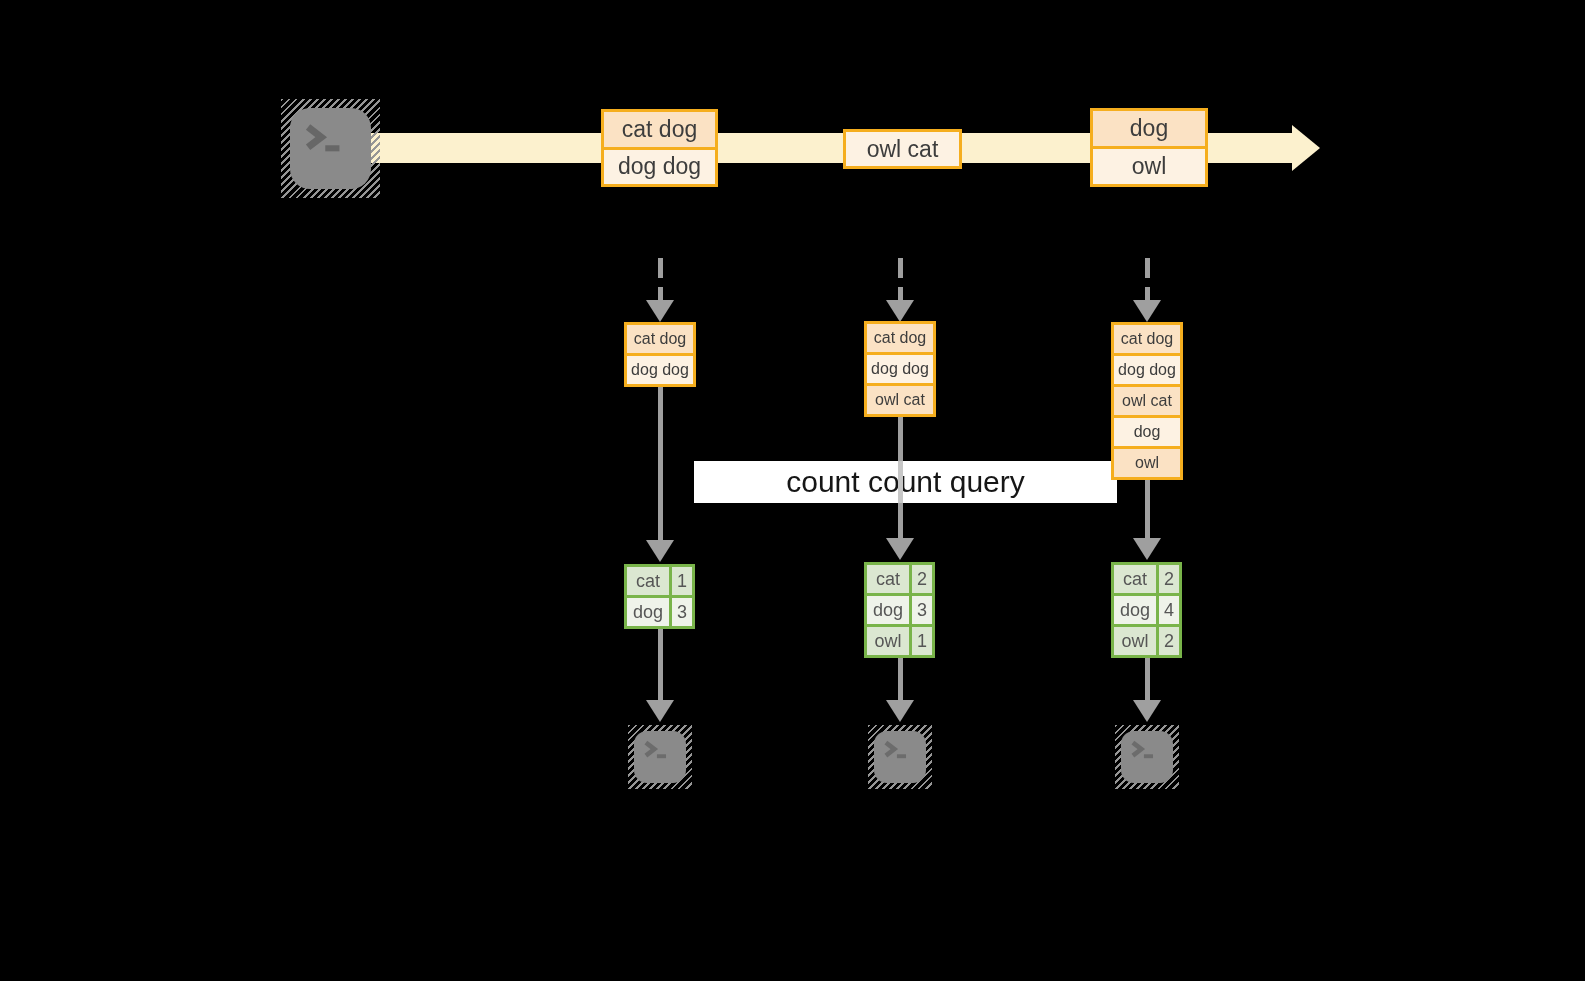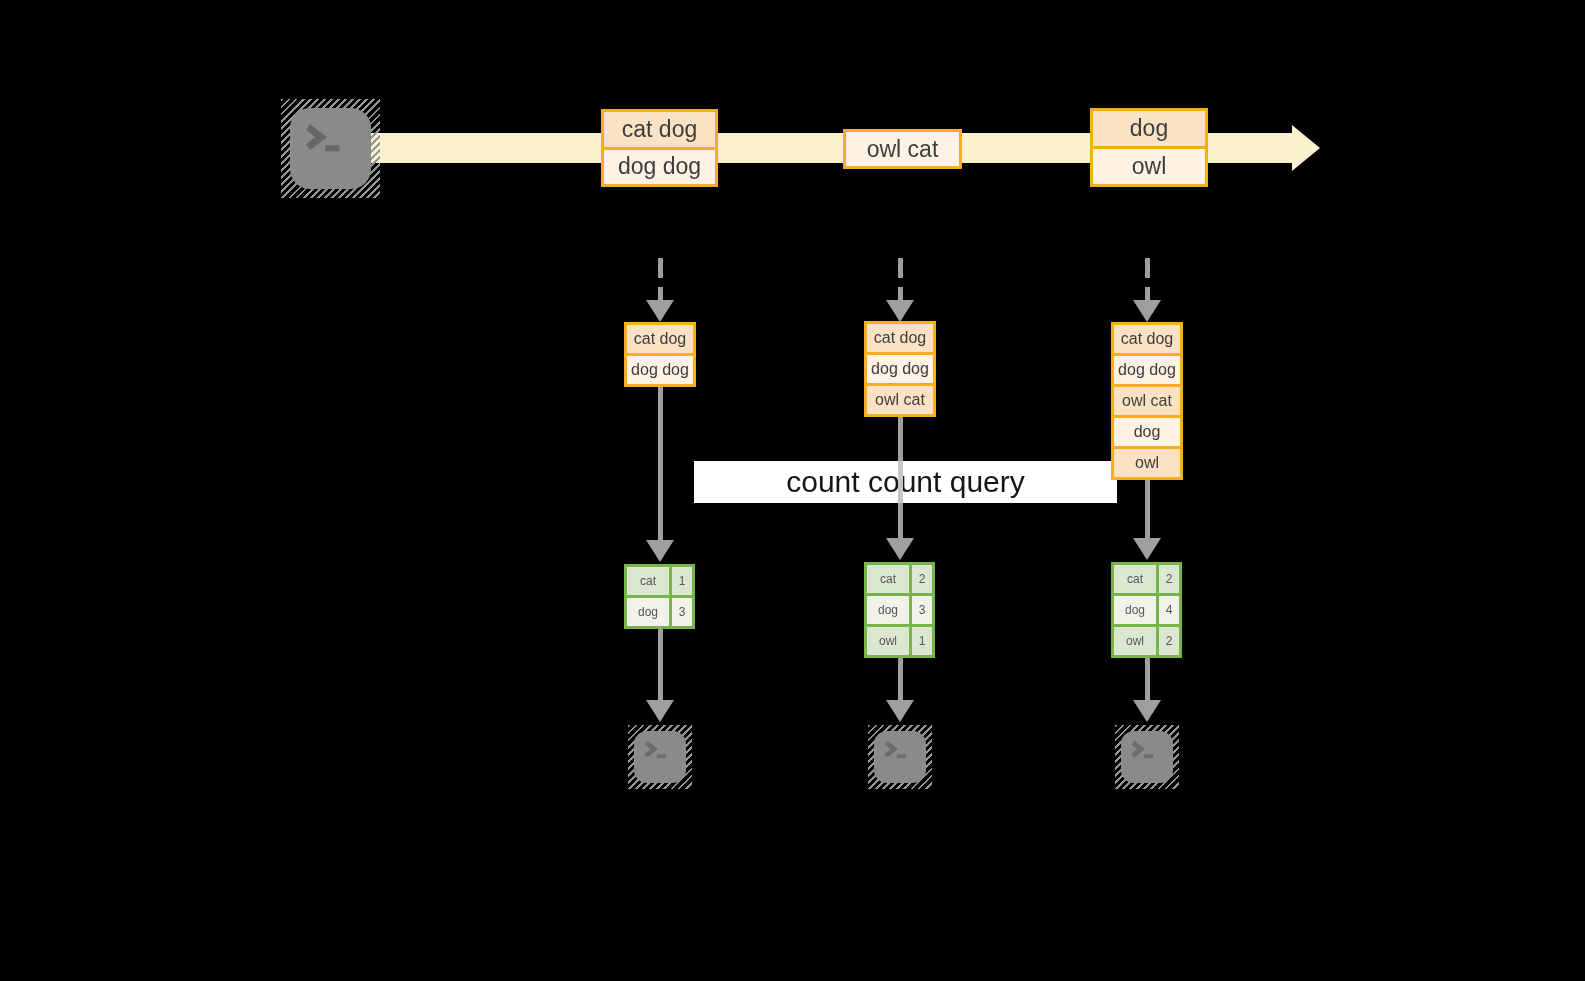--- a/index.html
+++ b/index.html
@@ -70,21 +70,21 @@
   .qband span{font-size:30px;color:#161616;white-space:nowrap;}
   
   .gtable{
     position:absolute;z-index:4;
     border:3px solid var(--table-border,#79b44a);
     background:var(--table-border,#79b44a);
     display:grid;grid-template-columns:42px 20px;gap:3px;
   }
   .gcell{
     height:28px;display:flex;align-items:center;justify-content:center;
-    font-size:12px;color:#565656;white-space:nowrap;
+    font-size:18px;color:#565656;white-space:nowrap;
   }
   .ga{background:var(--table-fill-dark,#dbe7d1);}
   .gb{background:var(--table-fill-light,#eff3ea);}
 </style>
 </head>
 <body>
 
 <div class="stage">
 
   <div class="shaft" style="left:352px;top:133px;width:940px;height:30px;"></div>

